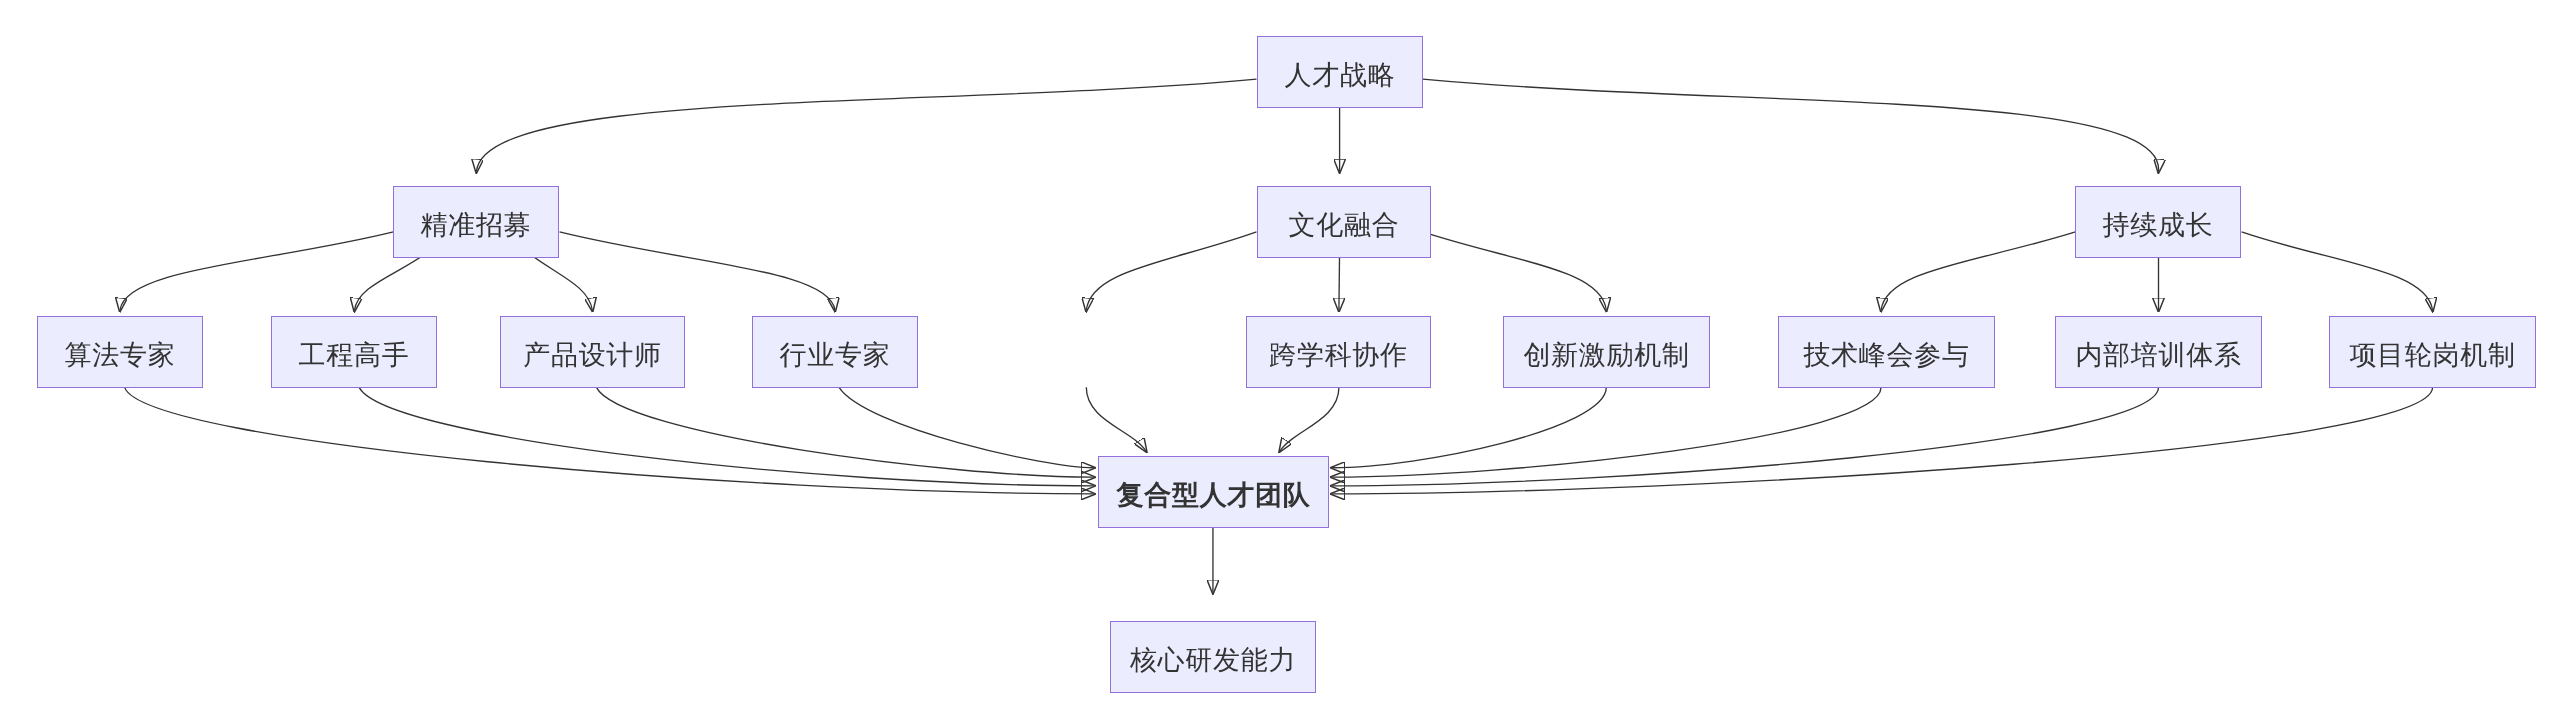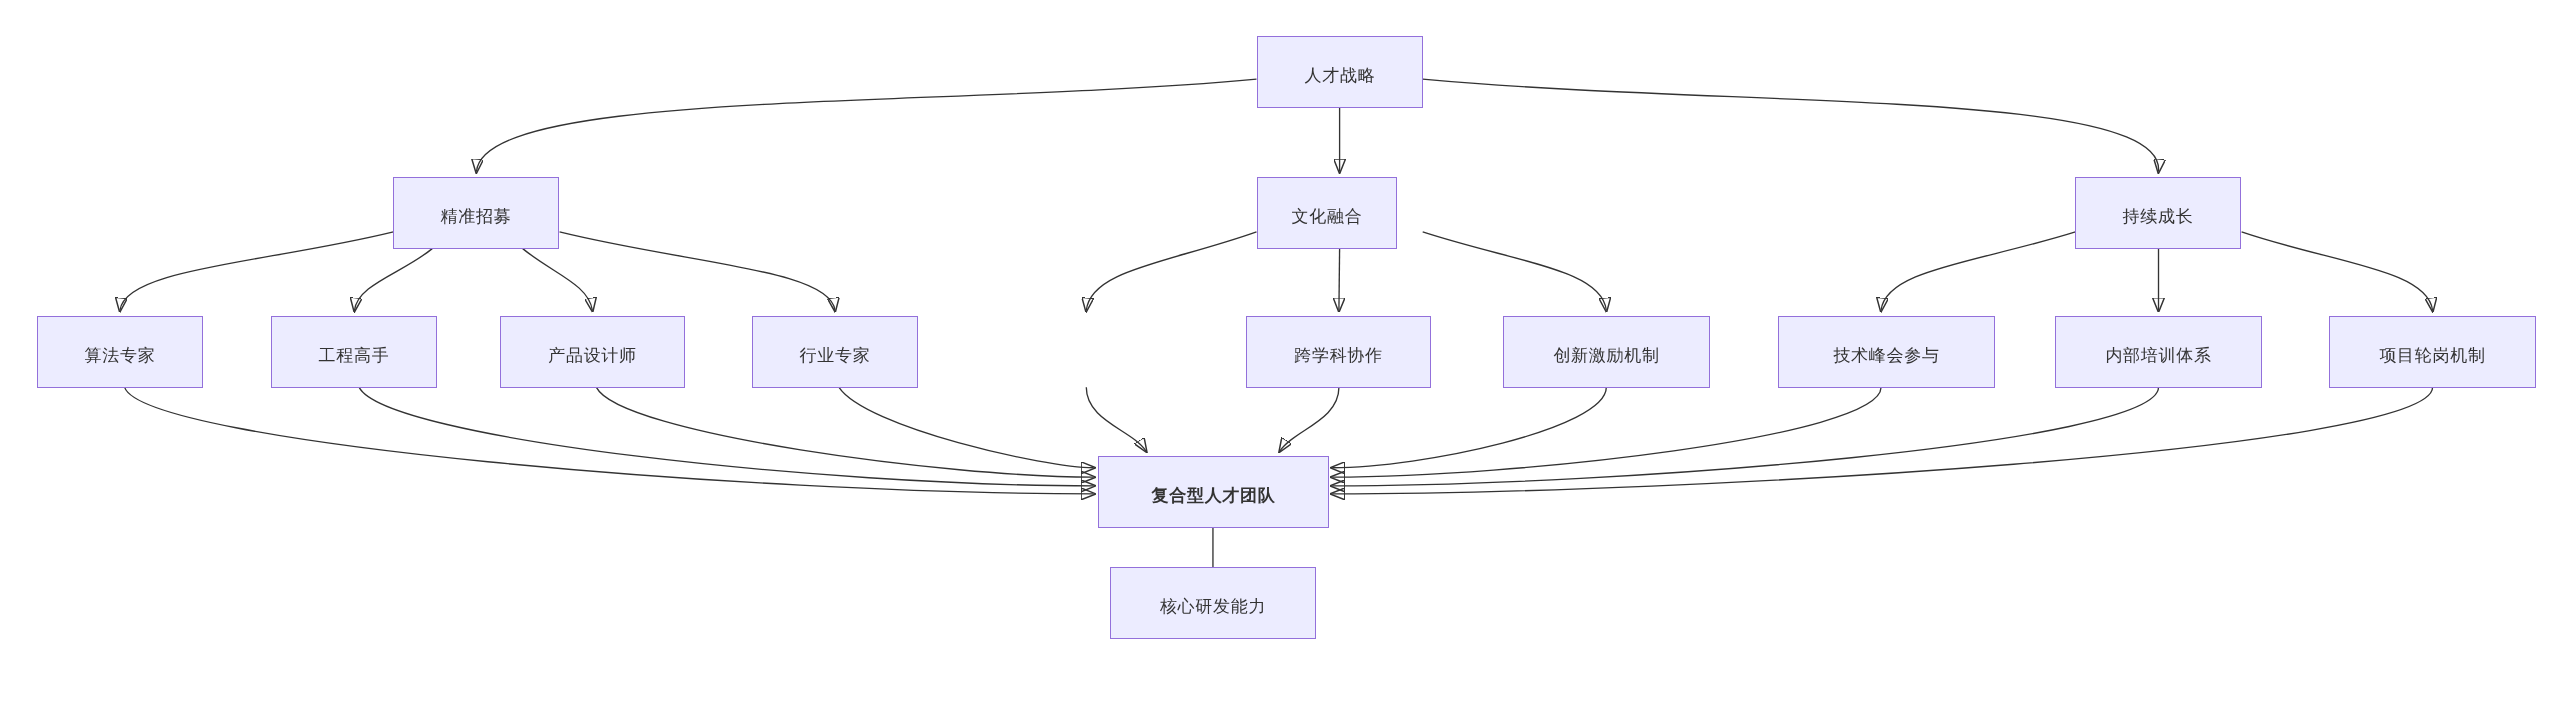--- a/index.html
+++ b/index.html
@@ -26,31 +26,31 @@
     box-sizing: border-box;
     background: #ECECFF;
     border: 1.7px solid #9370DB;
     display: flex;
     align-items: center;
     justify-content: center;
     height: 72px;
   }
   .node span {
     color: #333333;
-    font-size: 17px;
+    font-size: 27px;
     letter-spacing: 0.7px;
     white-space: nowrap;
     margin-top: 6px;
   }
   
   .r1 { top: 36px; }
-  .r2 { top: 177px; }
+  .r2 { top: 186px; }
   .r3 { top: 316px; }
   .r4 { top: 456px; font-weight: bold; }
-  .r5 { top: 567px; }
+  .r5 { top: 621px; }
 </style>
 </head>
 <body>
 
 <div class="canvas">
 
   <svg class="edges" viewBox="0 0 3844 1052" xmlns="http://www.w3.org/2000/svg">
     <defs>
       <marker id="arrow" markerUnits="userSpaceOnUse" markerWidth="22" markerHeight="18" viewBox="0 0 20 16" refX="17" refY="8" orient="auto">
         <path d="M0,0 L20,8 L0,16 Z" fill="#333333" stroke="none"></path>
@@ -90,21 +90,21 @@
     <path d="M1810,787 L1810,884" marker-end="url(#arrow)"></path>
   </svg>
 
   <div class="node r1" style="left:1257px;width:166px">
     <span>人才战略</span>
   </div>
 
   <div class="node r2" style="left:393px;width:166px">
     <span>精准招募</span>
   </div>
-  <div class="node r2" style="left:1257px;width:140px">
+  <div class="node r2" style="left:1257px;width:174px">
     <span>文化融合</span>
   </div>
   <div class="node r2" style="left:2075px;width:166px">
     <span>持续成长</span>
   </div>
 
   <div class="node r3" style="left:37px;width:166px">
     <span>算法专家</span>
   </div>
   <div class="node r3" style="left:500px;width:185px">

